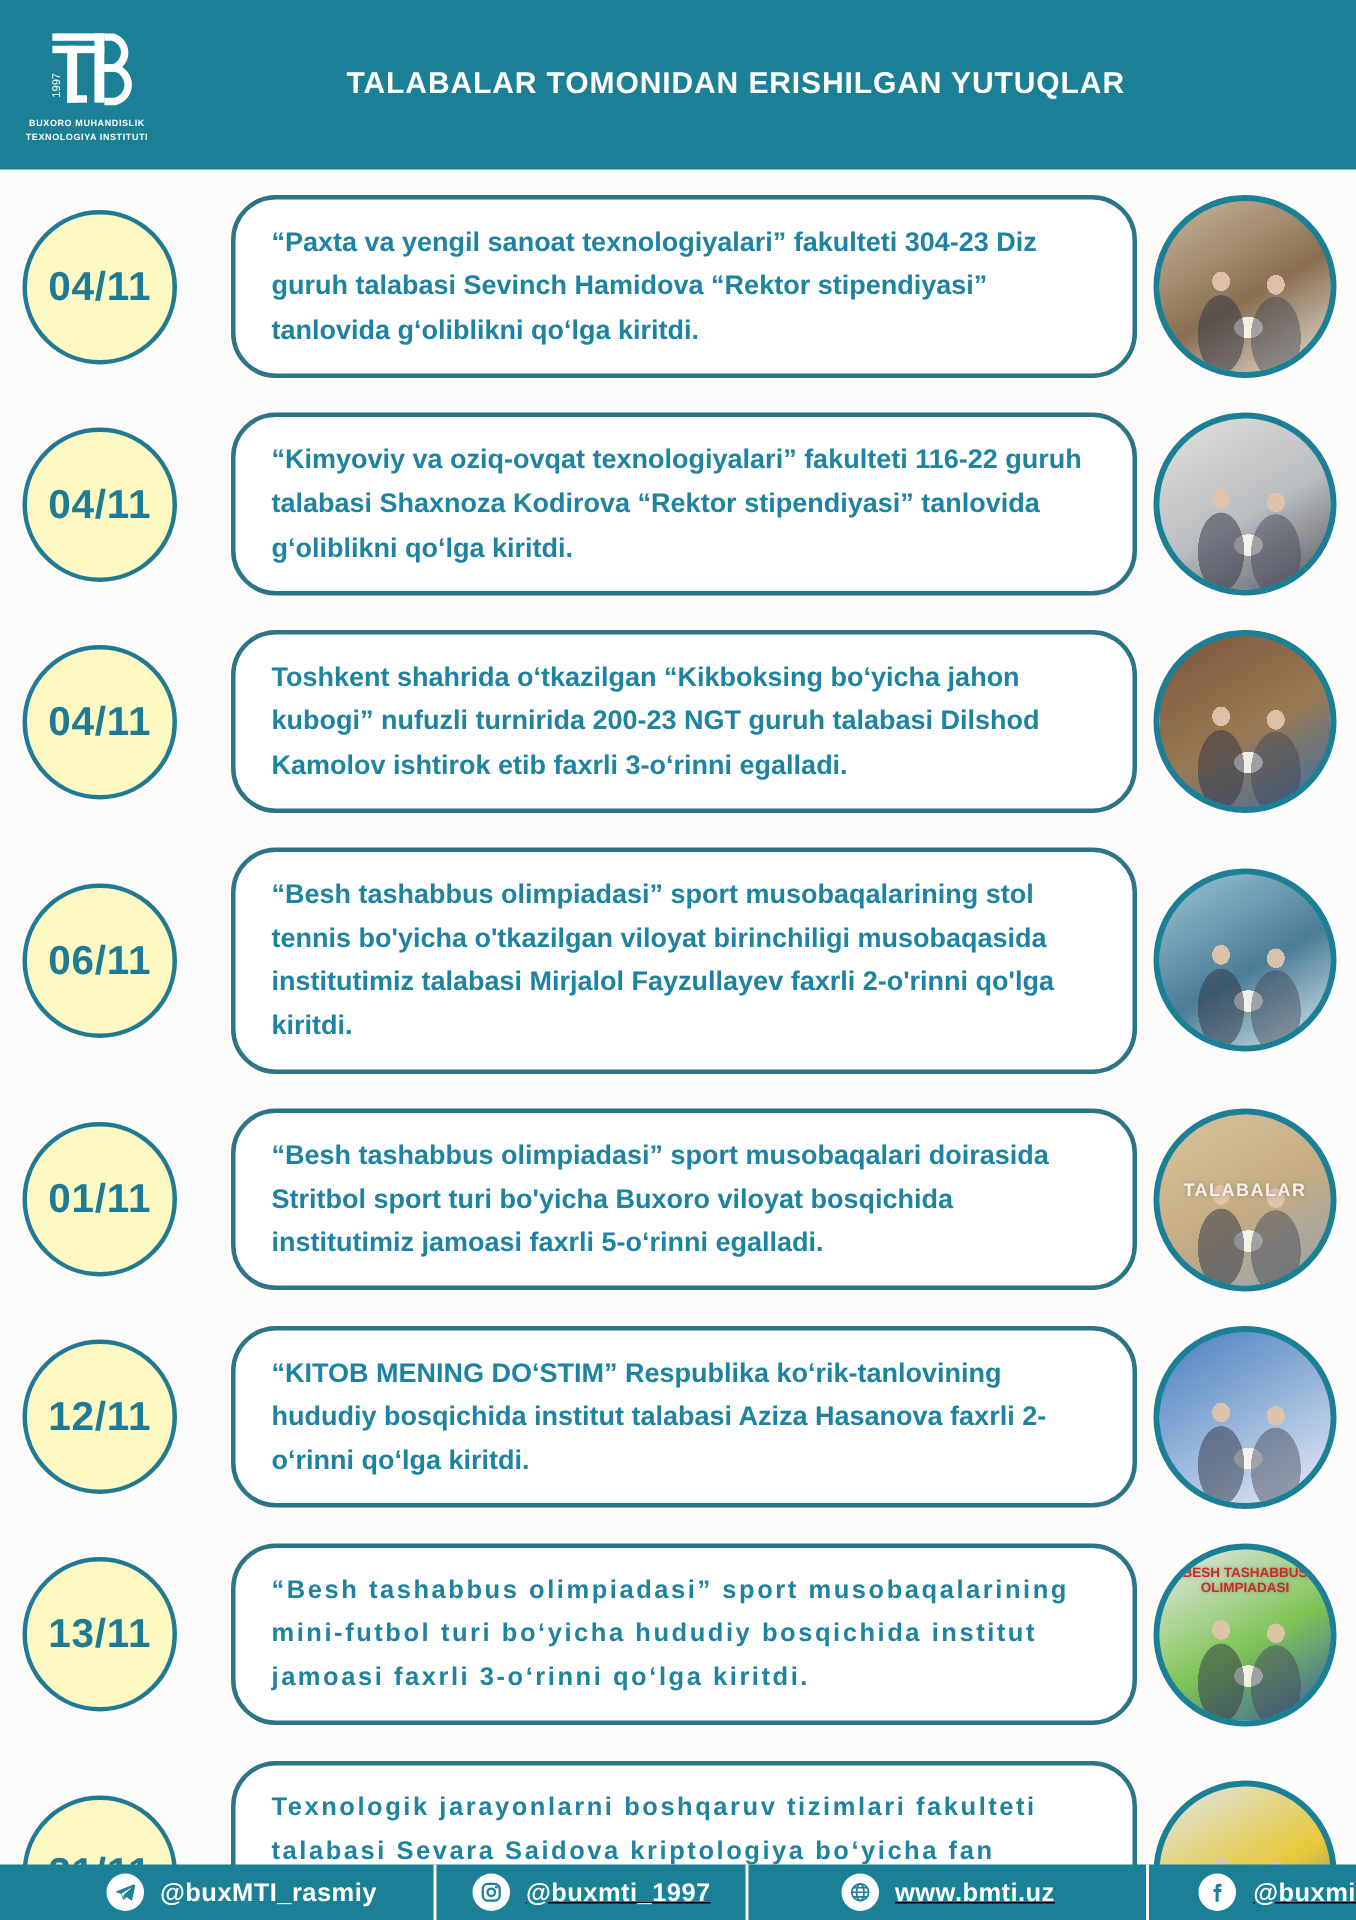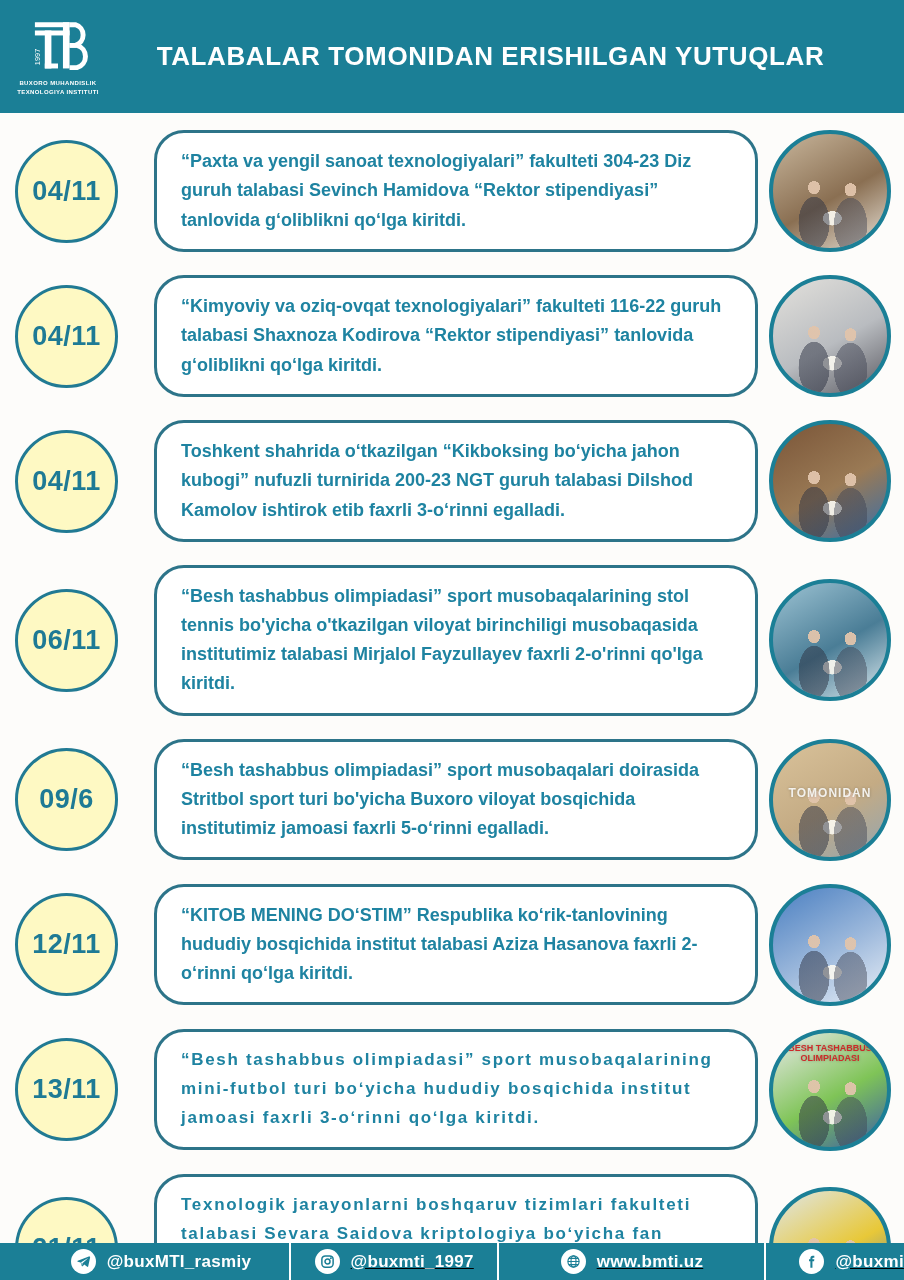--- a/index.html
+++ b/index.html
@@ -3,21 +3,21 @@
 <meta charset="utf-8">
 <style>
   html,body{margin:0;padding:0;}
   body{background:#e9e9e9;font-family:"Liberation Sans",sans-serif;}
   .poster{position:relative;width:904px;height:1280px;background:#fdfcfa;margin:0 auto;overflow:hidden;}
 
   
   .header{position:absolute;top:0;left:0;width:904px;height:113px;background:#1b7f96;display:flex;align-items:center;}
   .logo{margin-left:13px;width:90px;display:flex;flex-direction:column;align-items:center;flex-shrink:0;}
   .logo-captions{color:#ffffff;font-size:6px;font-weight:bold;letter-spacing:.4px;text-align:center;line-height:1.5;margin-top:2px;white-space:nowrap;}
-  .title{flex:1;text-align:center;color:#ffffff;font-weight:bold;font-size:26px;letter-spacing:.6px;padding-right:26px;}
+  .title{flex:1;text-align:center;color:#ffffff;font-weight:bold;font-size:20px;letter-spacing:.6px;padding-right:26px;}
 
   
   .rows{position:absolute;top:113px;left:0;width:904px;display:flex;flex-direction:column;gap:23px;padding-top:17px;}
   .row{display:flex;align-items:center;}
   .date-circle{width:97px;height:97px;border:3.5px solid #217a93;border-radius:50%;background:#fef9c3;margin-left:15px;display:flex;align-items:center;justify-content:center;flex-shrink:0;}
   .date{font-size:27px;font-weight:bold;color:#1e7a95;letter-spacing:.5px;}
   .bubble{flex:1;margin-left:36px;margin-right:11px;border:3px solid #2d7489;border-radius:30px;background:#ffffff;padding:14px 24px;min-height:80px;display:flex;align-items:center;box-sizing:border-box;}
   .bubble p{margin:0;color:#1e83a1;font-weight:bold;font-size:18px;line-height:1.62;}
   .row.tracked .bubble p{letter-spacing:1.7px;font-size:17px;line-height:1.7;}
   .photo{position:relative;width:114px;height:114px;border:4px solid #1b7f96;border-radius:50%;margin-right:13px;flex-shrink:0;overflow:hidden;background:#cccccc;}
@@ -111,28 +111,28 @@
           <p>“Besh tashabbus olimpiadasi” sport musobaqalarining stol tennis bo'yicha o'tkazilgan viloyat birinchiligi musobaqasida institutimiz talabasi Mirjalol Fayzullayev faxrli 2-o'rinni qo'lga kiritdi.</p>
         </div>
       <div class="photo" style="background: linear-gradient(150deg, rgb(158, 196, 212) 0%, rgb(74, 125, 150) 55%, rgb(220, 233, 238) 100%);">
           <div class="figures"></div>
           <div class="photo-label"></div>
         </div>
     </div>
 
     <div class="row">
       <div class="date-circle">
-          <span class="date">09/6</span>
+          <span class="date">01/11</span>
         </div>
       <div class="bubble">
           <p>“Besh tashabbus olimpiadasi” sport musobaqalari doirasida Stritbol sport turi bo'yicha Buxoro viloyat bosqichida institutimiz jamoasi faxrli 5-oʻrinni egalladi.</p>
         </div>
       <div class="photo" style="background: linear-gradient(150deg, rgb(217, 194, 154) 0%, rgb(196, 171, 132) 55%, rgb(147, 165, 177) 100%);">
           <div class="figures"></div>
-          <div class="photo-label" style="color: rgb(243, 241, 236); top: 38%;">TOMONIDAN</div>
+          <div class="photo-label" style="color: rgb(243, 241, 236); top: 38%;">TALABALAR</div>
         </div>
     </div>
 
     <div class="row">
       <div class="date-circle">
           <span class="date">12/11</span>
         </div>
       <div class="bubble">
           <p>“KITOB MENING DOʻSTIM” Respublika koʻrik-tanlovining hududiy bosqichida institut talabasi Aziza Hasanova faxrli 2-oʻrinni qoʻlga kiritdi.</p>
         </div>

